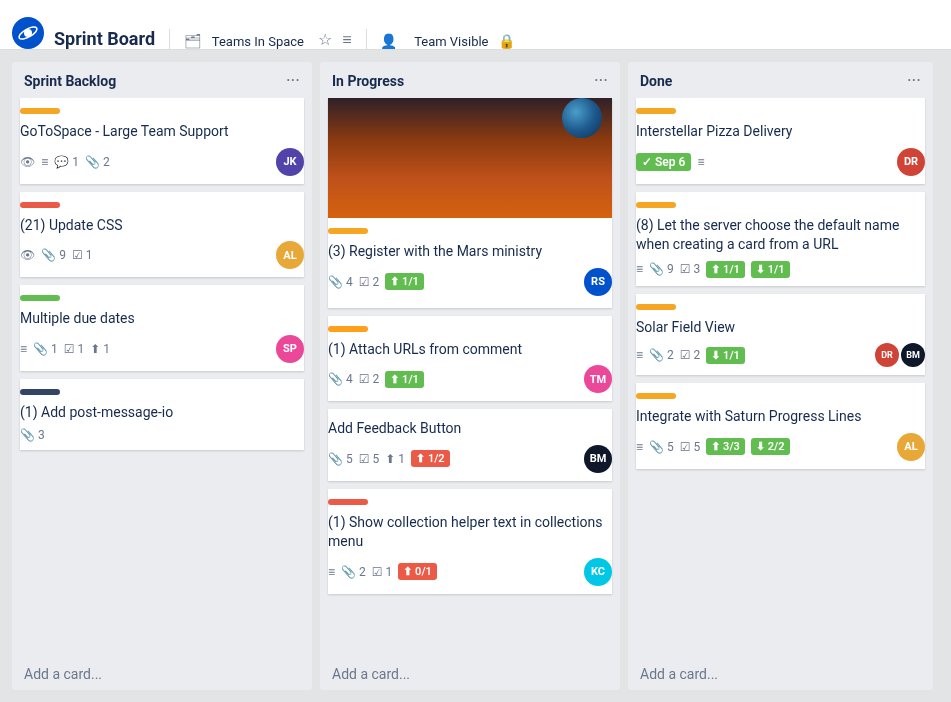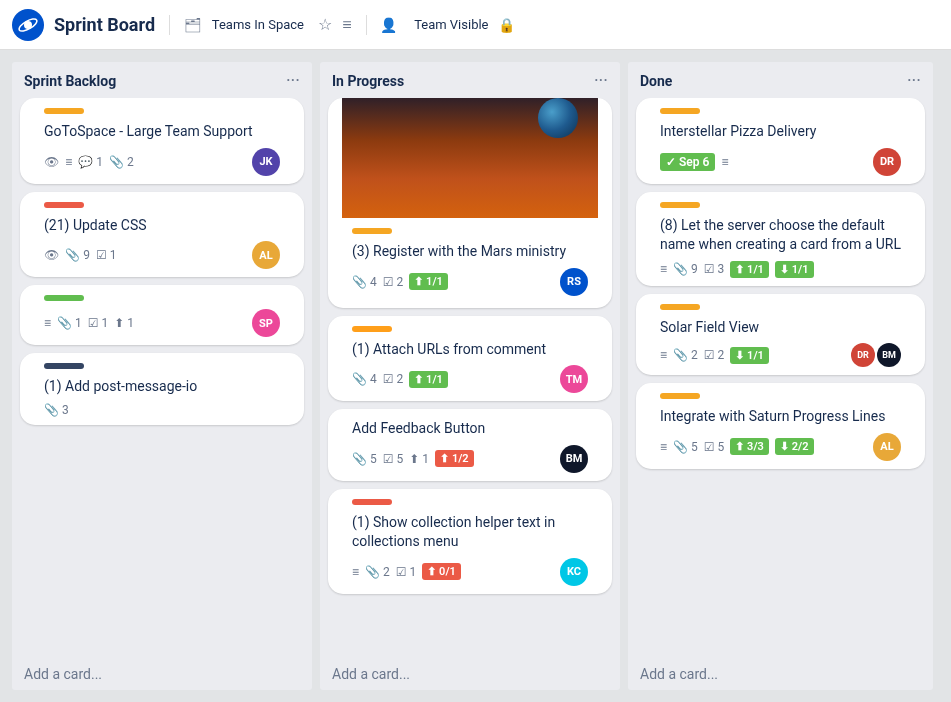--- a/index.html
+++ b/index.html
@@ -10,21 +10,21 @@
       min-height: 702px;
       overflow: hidden;
     }
 
     
     .header {
       background: #fff;
       border-bottom: 1px solid #ddd;
       height: 50px;
       display: flex;
-      align-items: center;
+      align-items: flex-end;
       padding: 0 12px;
       gap: 10px;
     }
     .header-logo {
       width: 32px;
       height: 32px;
     }
     .header-title {
       font-size: 18px;
       font-weight: 700;
@@ -112,22 +112,22 @@
     .add-card {
       padding: 8px 12px;
       color: #6b778c;
       font-size: 14px;
       cursor: pointer;
     }
 
     
     .card {
       background: #fff;
-      border-radius: 15px;
-      padding: 10px 24px 8px;
+      border-radius: 0;
+      padding: 10px 0 8px;
       margin-bottom: 8px;
       box-shadow: 0 1px 2px rgba(0,0,0,0.15);
       cursor: pointer;
     }
 
     .card-label {
       height: 6px;
       border-radius: 3px;
       width: 40px;
       margin-bottom: 8px;
@@ -299,20 +299,21 @@
             <span class="card-meta-item">👁</span>
             <span class="card-meta-item">📎 <span>9</span></span>
             <span class="card-meta-item">☑ <span>1</span></span>
           </div>
           <div class="avatar-placeholder av2">AL</div>
         </div>
       </div>
 
       <div class="card">
         <div class="card-label label-green"></div>
+        <div class="card-title">Multiple due dates</div>
         <div class="card-row">
           <div class="card-meta-left">
             <span class="card-meta-item">≡</span>
             <span class="card-meta-item">📎 <span>1</span></span>
             <span class="card-meta-item">☑ <span>1</span></span>
             <span class="card-meta-item">⬆ <span>1</span></span>
           </div>
           <div class="avatar-placeholder av3">SP</div>
         </div>
       </div>

